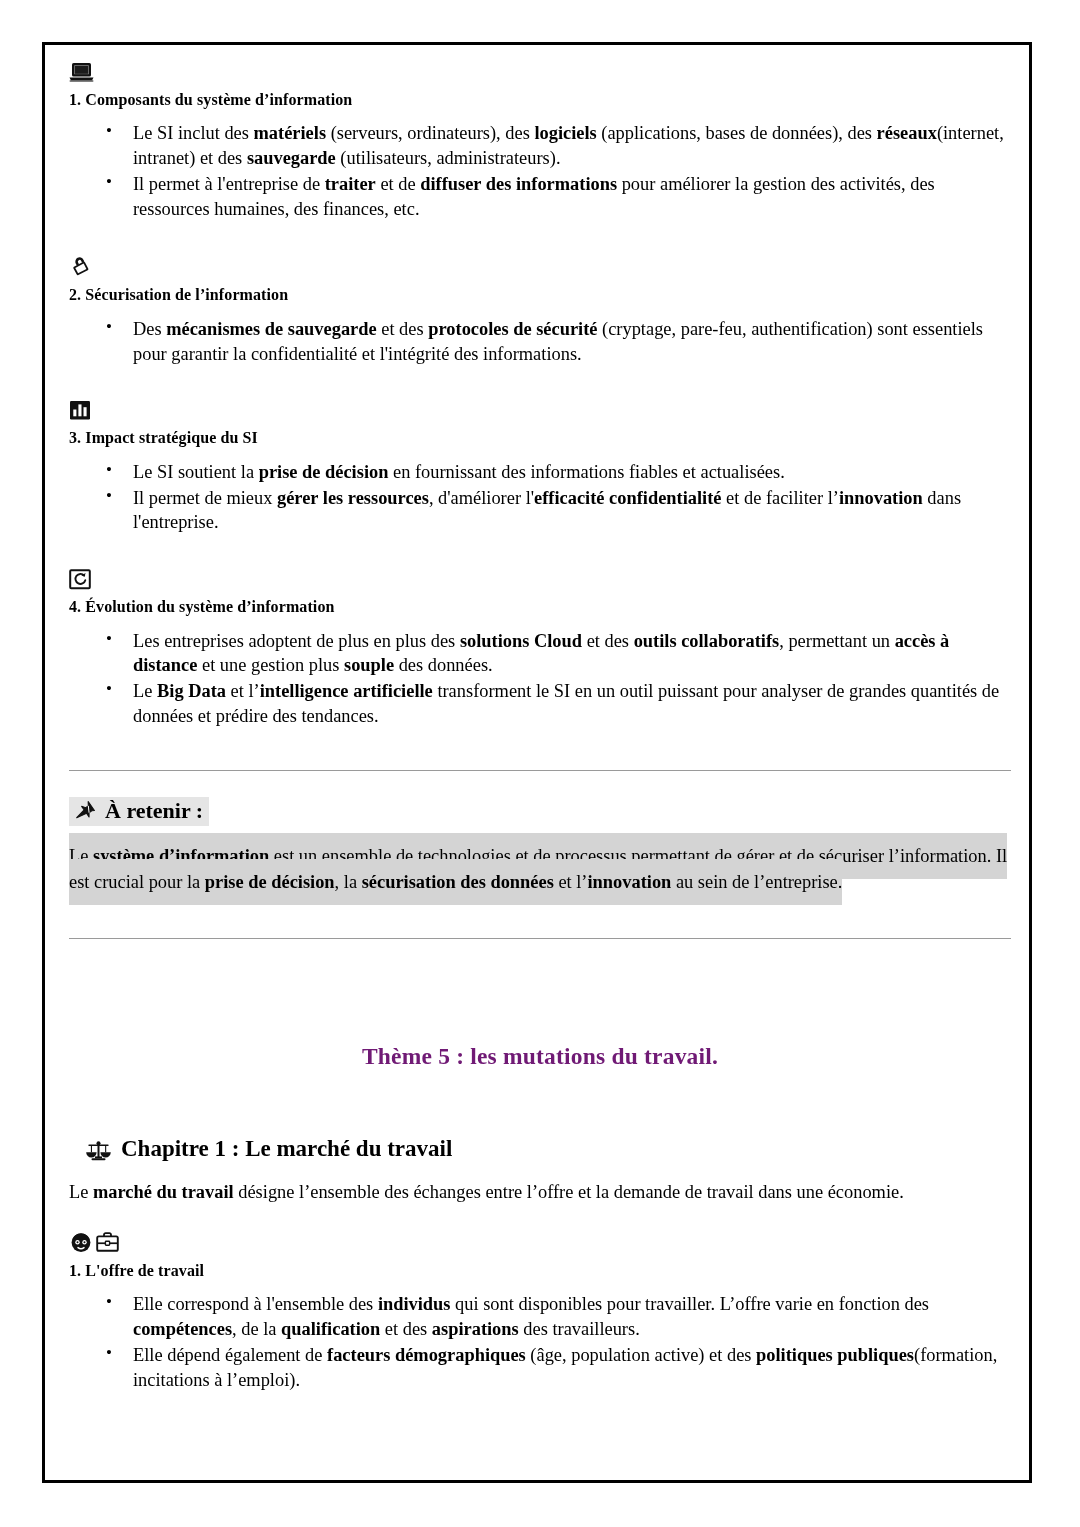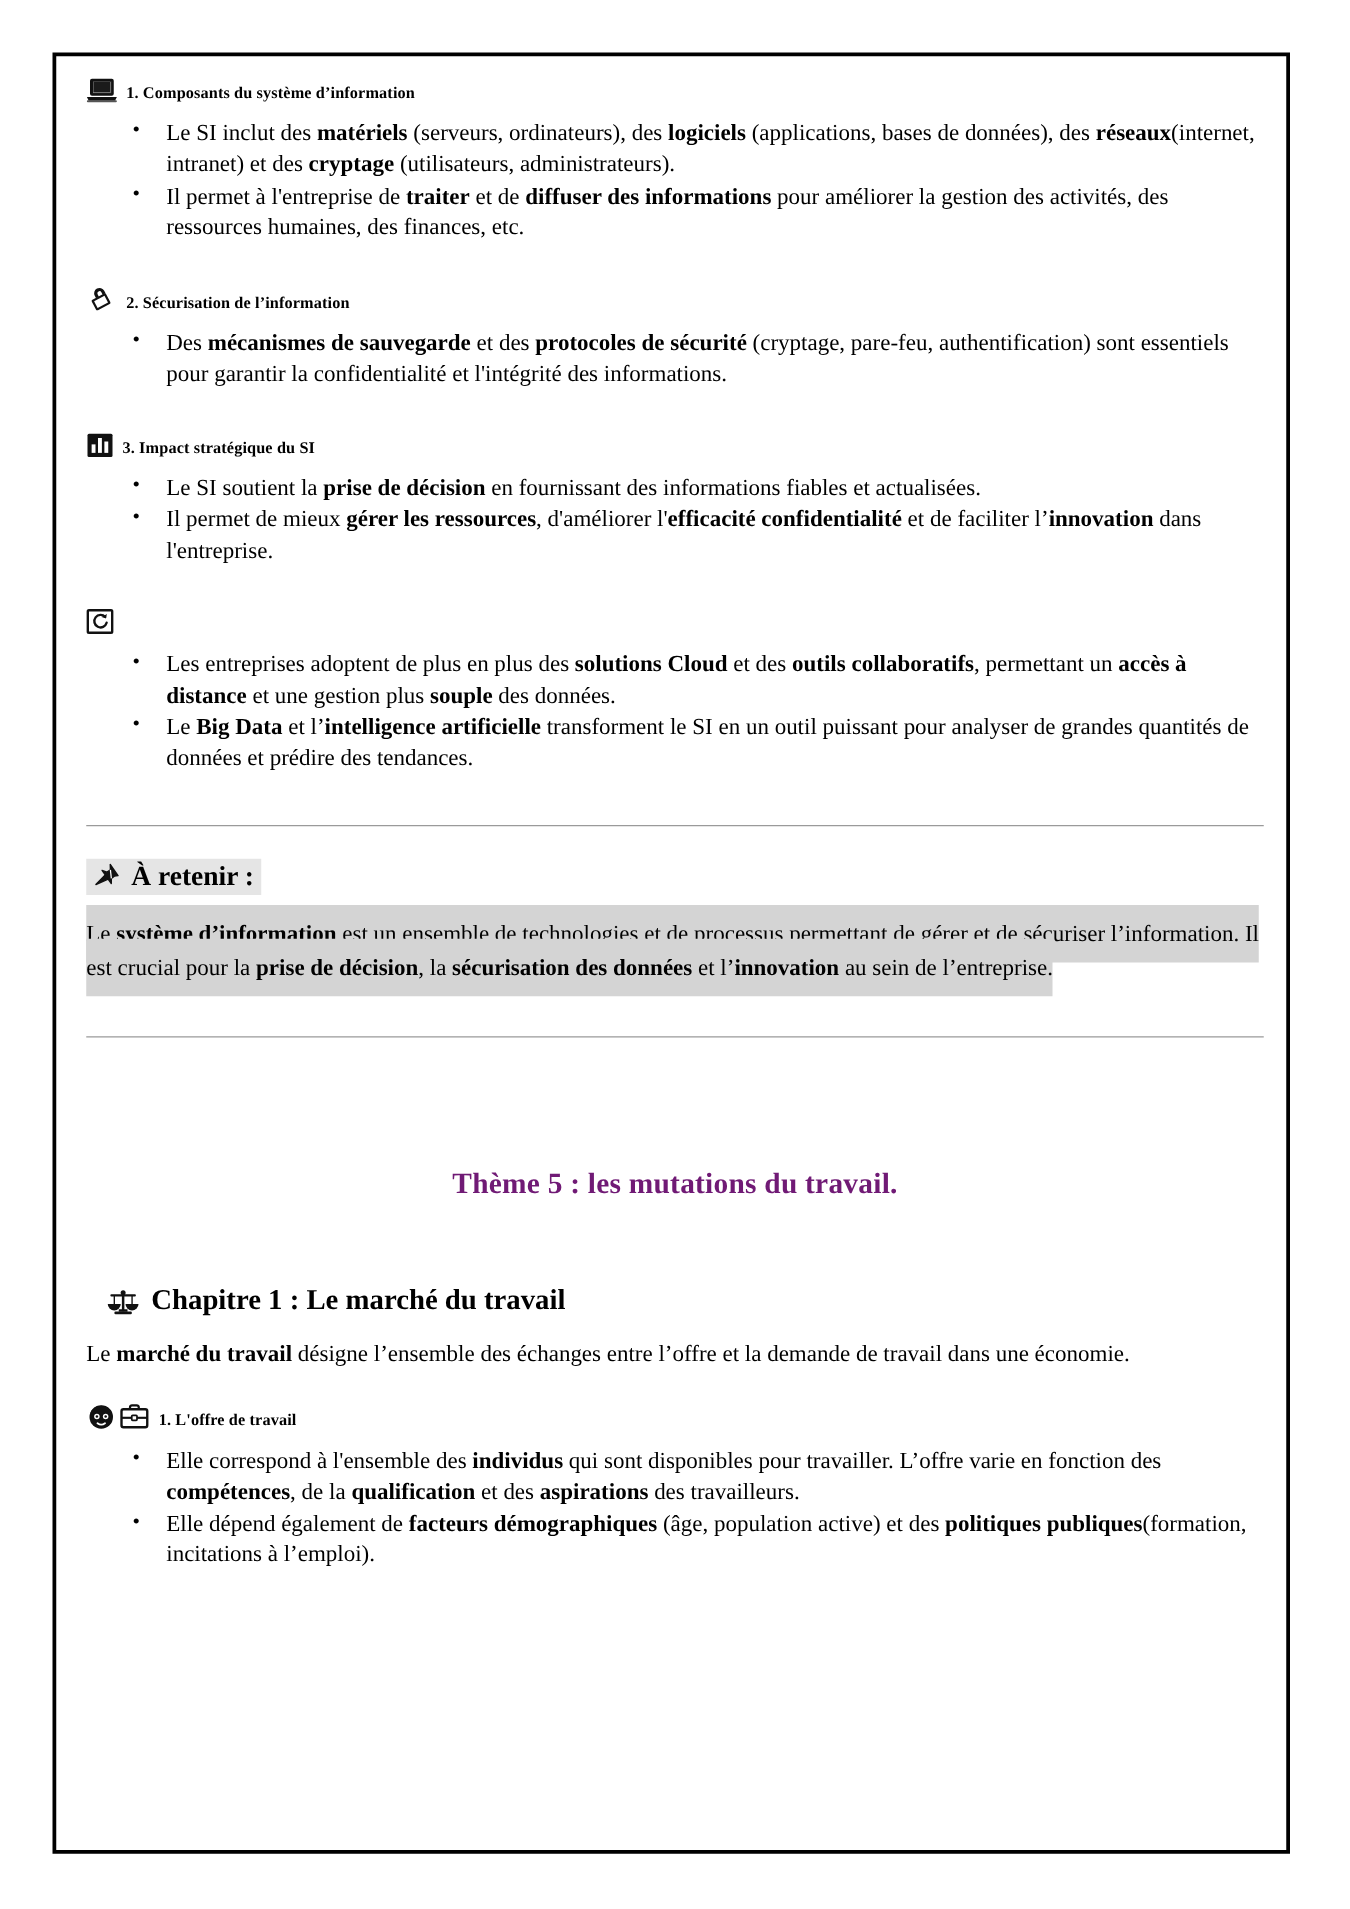--- a/index.html
+++ b/index.html
@@ -27,28 +27,29 @@
   .page-inner {
     position: absolute;
     left: 24px;
     top: 16px;
     right: 18px;
     bottom: 10px;
   }
 
   
   h2.section-heading {
-    font-size: 13px;
+    font-size: 16px;
     font-weight: bold;
     margin: 0 0 0 0;
     line-height: 1.28;
     letter-spacing: 0.1px;
     display: flex;
-    align-items: flex-end;
+    align-items: flex-start;
     gap: 7px;
+    flex-direction: column;
   }
   .heading-block { margin-top: 33px; }
   .heading-block:first-child { margin-top: 0; }
 
   .chapter-heading {
     font-size: 23px;
     font-weight: bold;
     display: flex;
     align-items: flex-end;
     gap: 9px;
@@ -151,21 +152,21 @@
           <rect x="5" y="4" width="15" height="9.5" fill="#fff"></rect>
           <rect x="5" y="4" width="15" height="9.5" fill="none" stroke="#111" stroke-width="0.8"></rect>
           <rect x="5.6" y="4.6" width="13.8" height="8.3" fill="#1b1b1b"></rect>
           <path d="M0.5 16.5 H24.5 L23 19.6 H2 Z" fill="#111"></path>
           <rect x="0.5" y="19.2" width="24" height="1.6" rx="0.8" fill="#555"></rect>
         </svg>
       </span>
       <span>1. Composants du système d’information</span>
     </h2>
     <ul class="bullets">
-      <li>Le SI inclut des <b>matériels</b> (serveurs, ordinateurs), des <b>logiciels</b> (applications, bases de données), des <b>réseaux</b>(internet, intranet) et des <b>cryptage</b> (utilisateurs, administrateurs).</li>
+      <li>Le SI inclut des <b>matériels</b> (serveurs, ordinateurs), des <b>logiciels</b> (applications, bases de données), des <b>réseaux</b>(internet, intranet) et des <b>sauvegarde</b> (utilisateurs, administrateurs).</li>
       <li>Il permet à l'entreprise de <b>traiter</b> et de <b>diffuser des informations</b> pour améliorer la gestion des activités, des ressources humaines, des finances, etc.</li>
     </ul>
   </div>
 
   <div class="heading-block">
     <h2 class="section-heading">
       <span class="icon">
         <svg width="25" height="24" viewBox="0 0 25 24">
           <g transform="rotate(-28 12 12)">
             <path d="M8.5 7.5 a4.3 4.3 0 0 1 8.6 0 v2.2 h-2.6 v-2.2 a1.7 1.7 0 0 0 -3.4 0 v2.2 h-2.6 z" fill="#111"></path>
@@ -201,20 +202,21 @@
 
   <div class="heading-block">
     <h2 class="section-heading">
       <span class="icon">
         <svg width="22" height="22" viewBox="0 0 22 22">
           <rect x="1.2" y="2.2" width="19.6" height="18" rx="1" fill="none" stroke="#111" stroke-width="2"></rect>
           <path d="M15.2 7.6 a5 5 0 1 0 1.1 4.6" fill="none" stroke="#111" stroke-width="1.9" stroke-linecap="round"></path>
           <path d="M16.6 5.1 L15.6 8.6 L12.2 7.5 Z" fill="#111"></path>
         </svg>
       </span>
+      <span>4. Évolution du système d’information</span>
     </h2>
     <ul class="bullets">
       <li>Les entreprises adoptent de plus en plus des <b>solutions Cloud</b> et des <b>outils collaboratifs</b>, permettant un <b>accès à distance</b> et une gestion plus <b>souple</b> des données.</li>
       <li>Le <b>Big Data</b> et l’<b>intelligence artificielle</b> transforment le SI en un outil puissant pour analyser de grandes quantités de données et prédire des tendances.</li>
     </ul>
   </div>
 
   <div class="rule-wrap-1">
     <hr class="rule">
   </div>

